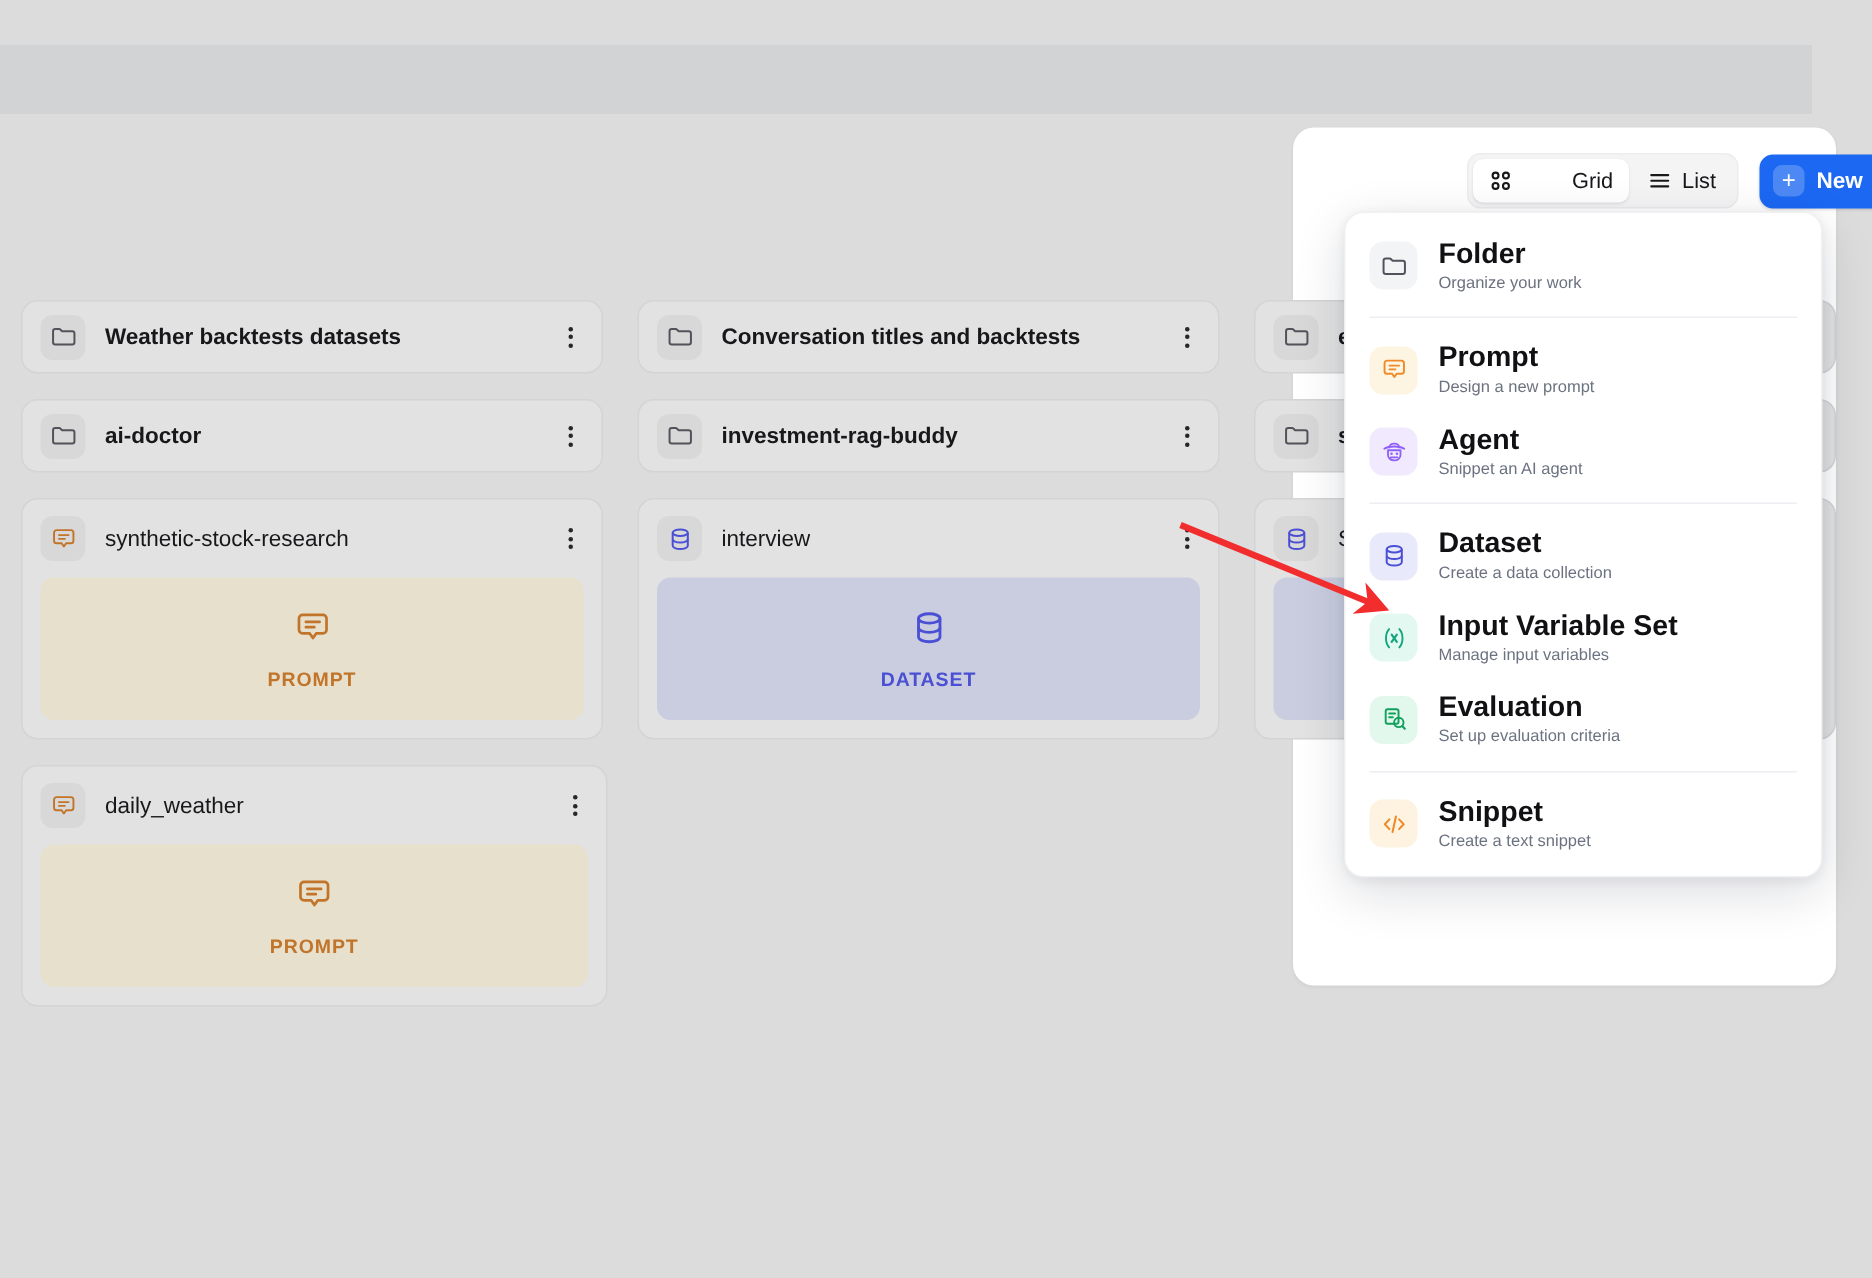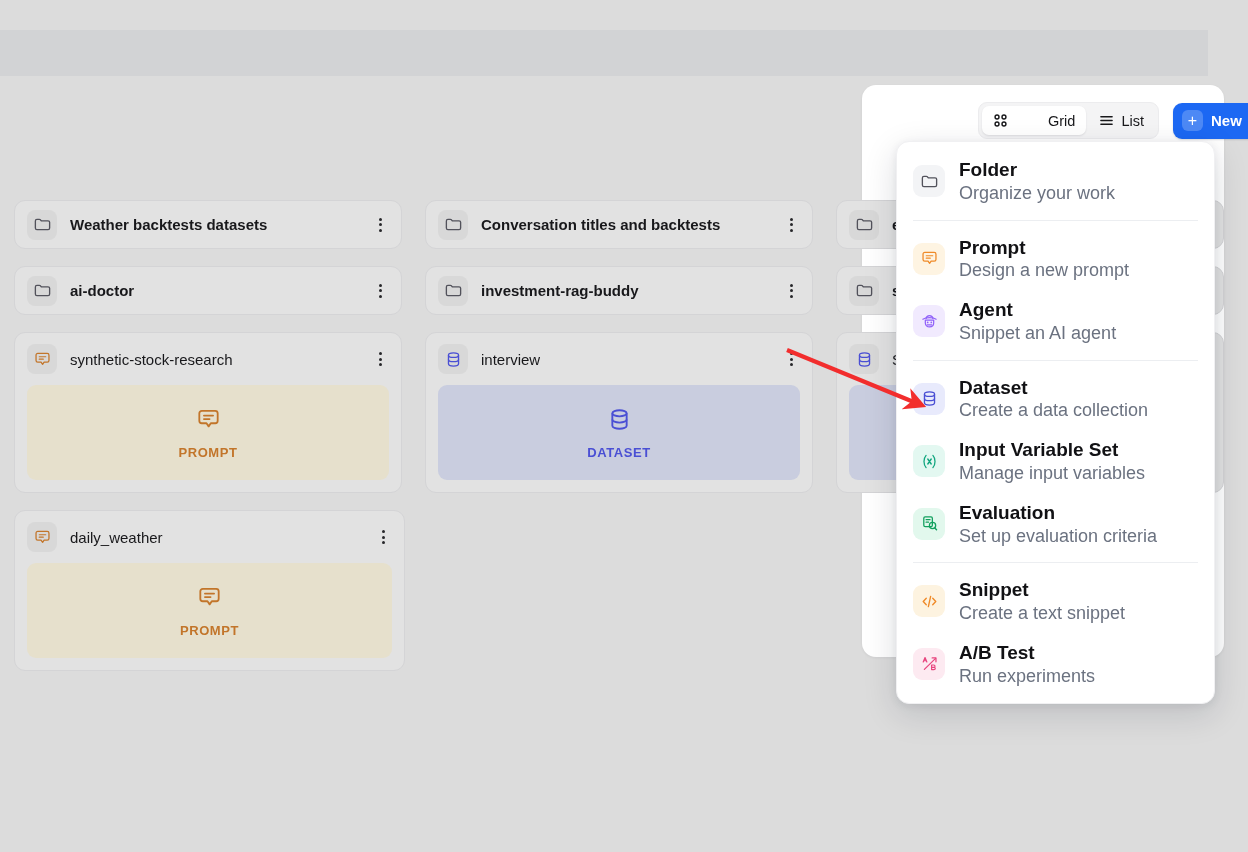--- a/index.html
+++ b/index.html
@@ -123,21 +123,21 @@
   .mi-folder  { background: #f3f4f6; }
   .mi-prompt  { background: #fef4e2; }
   .mi-agent   { background: #f1eafe; }
   .mi-dataset { background: #e8eafc; }
   .mi-ivs     { background: #e3f8f1; }
   .mi-eval    { background: #e2f8ed; }
   .mi-snippet { background: #fdf3e0; }
   .mi-ab      { background: #fdeaf1; }
   .menu-txt { display: flex; flex-direction: column; gap: 2px; min-width: 0; }
   .menu-title { font-size: 19px; font-weight: bold; color: #111114; line-height: 1.15; }
-  .menu-sub   { font-size: 18px; color: #6b7280; line-height: 1.15; }
+  .menu-sub   { font-size: 11px; color: #6b7280; line-height: 1.15; }
   .menu-sep { height: 1px; background: #eceef1; margin: 7px 16px; }
 
   
   .arrow { position: absolute; left: 0; top: 0; width: 1248px; height: 852px; pointer-events: none; z-index: 20; }
 </style>
 </head>
 <body>
 
 <div id="app">
 
@@ -447,34 +447,20 @@
           <svg width="19" height="19" viewBox="0 0 20 20" fill="none">
         <path d="M6.6 6.6L3.4 10l3.2 3.4M13.4 6.6L16.6 10l-3.2 3.4" stroke="#ef8a28" stroke-width="1.45" stroke-linecap="round" stroke-linejoin="round"></path>
         <path d="M11.2 4.6l-2.4 10.8" stroke="#ef8a28" stroke-width="1.45" stroke-linecap="round"></path>
           </svg>
         </span>
         <span class="menu-txt">
           <span class="menu-title">Snippet</span>
           <span class="menu-sub">Create a text snippet</span>
         </span>
       </div>
-      <div class="menu-item">
-        <span class="menu-ico mi-ab">
-          <svg width="19" height="19" viewBox="0 0 20 20" fill="none">
-        <path d="M3.4 8.4l1.9-4.6 1.9 4.6M4 7.1h2.6" stroke="#e8457f" stroke-width="1.3" stroke-linecap="round" stroke-linejoin="round"></path>
-        <path d="M12.2 11.6h2.2c.8 0 1.4.5 1.4 1.2s-.6 1.2-1.4 1.2h-2.2v-2.4zm0 2.4h2.4c.8 0 1.5.5 1.5 1.2s-.7 1.2-1.5 1.2h-2.4V14z" stroke="#e8457f" stroke-width="1.25" stroke-linejoin="round"></path>
-        <path d="M12.8 4.2h4v4" stroke="#e8457f" stroke-width="1.3" stroke-linecap="round" stroke-linejoin="round"></path>
-        <path d="M16.4 4.6L4.6 16.2" stroke="#e8457f" stroke-width="1.3" stroke-linecap="round"></path>
-          </svg>
-        </span>
-        <span class="menu-txt">
-          <span class="menu-title">A/B Test</span>
-          <span class="menu-sub">Run experiments</span>
-        </span>
-      </div>
     </div>
 
   <svg class="arrow">
     <defs>
       <marker id="ah" markerWidth="5.4" markerHeight="5.4" refX="2.3" refY="2.7" orient="auto">
         <path d="M0,0 L5.2,2.7 L0,5.4 L1.5,2.7 Z" fill="#f22d2d"></path>
       </marker>
     </defs>
     <line id="arrow-line" x1="787" y1="350" x2="914.8972575206532" y2="402.44707682501604" stroke="#f22d2d" stroke-width="4.2" marker-end="url(#ah)"></line>
   </svg>

